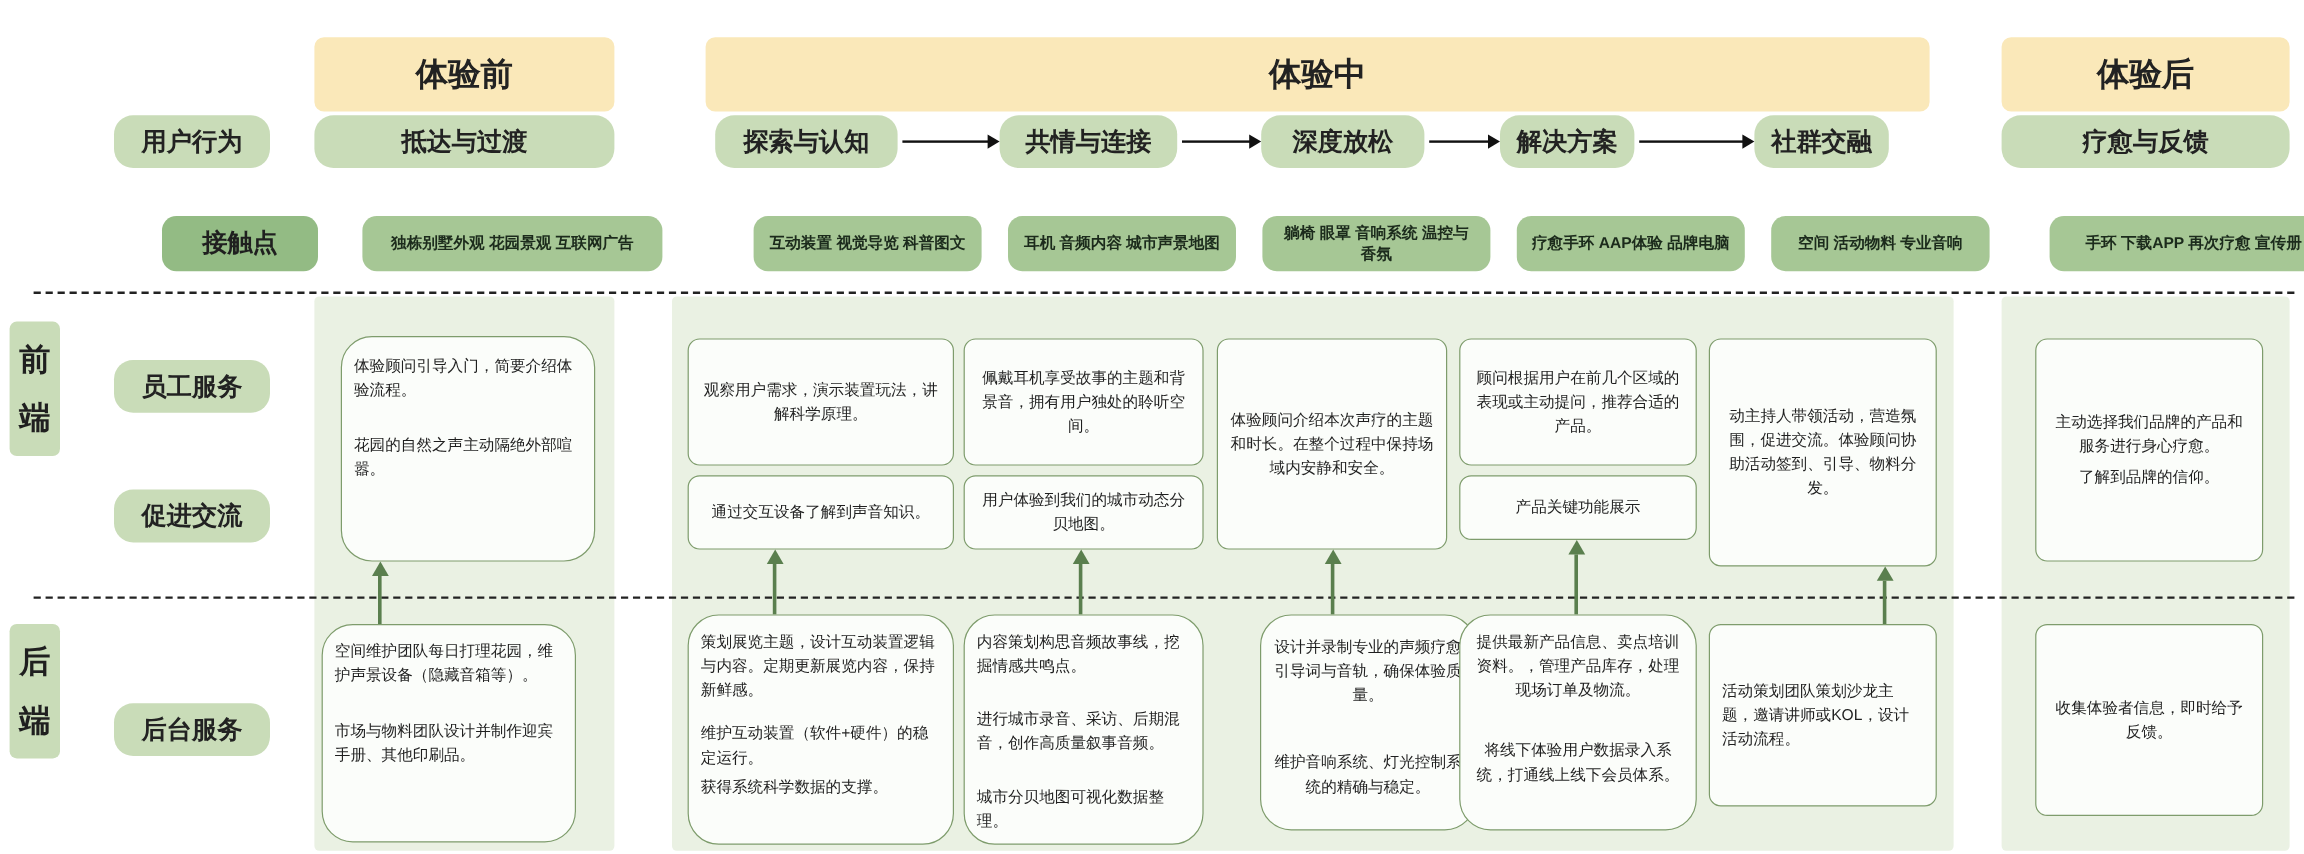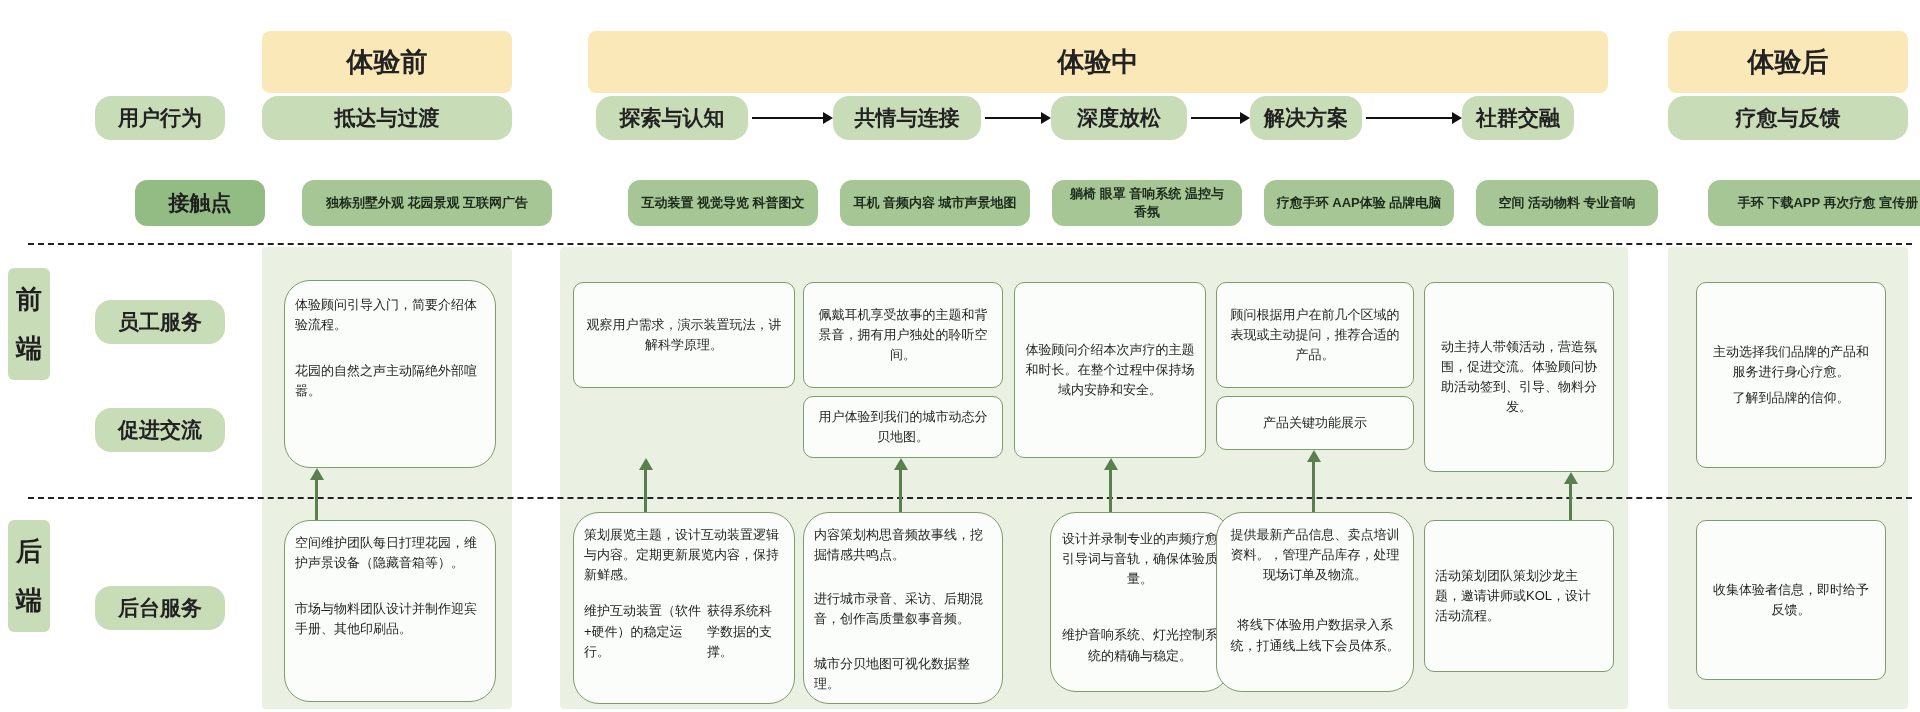--- a/index.html
+++ b/index.html
@@ -29,21 +29,21 @@
 
   .dash { left:28px; width:1884px; height:0; border-top:2px dashed #222; }
 
   .box { background:#fbfdfa; border:1.5px solid #7e9c6c; border-radius:10px;
          display:flex; flex-direction:column; padding:12px 10px;
          font-size:13px; line-height:1.55; color:#1f1f1f; overflow:hidden; }
   .t-left { text-align:left; }
   .t-center { text-align:center; }
   .j-top { justify-content:flex-start;border-radius:26px; }
   .j-center { justify-content:center; }
-  .grp { display:flex; flex-direction:row; gap:4px; }
+  .grp { display:flex; flex-direction:column; gap:4px; }
 
   .harrow { top:117px; height:2px; background:#111; }
   .harrow::after { content:""; position:absolute; right:-9px; top:-5px;
                    border-left:10px solid #111; border-top:6px solid transparent; border-bottom:6px solid transparent; }
 
   .varrow { width:3px; background:#5a7f4e; }
   .varrow::before { content:""; position:absolute; top:-12px; left:50%; transform:translateX(-50%);
                     border-bottom:12px solid #5a7f4e; border-left:7px solid transparent; border-right:7px solid transparent; }
 </style>
 </head>
@@ -93,20 +93,21 @@
   <div class="abs pill" style="left:95px;top:300px;width:130px">员工服务</div>
   <div class="abs pill" style="left:95px;top:408px;width:130px">促进交流</div>
   <div class="abs pill" style="left:95px;top:586px;width:130px">后台服务</div>
 
   <div class="abs box t-left j-top" style="left:284px;top:280px;width:212px;height:188px;gap:26px;padding:14px 10px">
     <div>体验顾问引导入门，简要介绍体验流程。</div>
     <div>花园的自然之声主动隔绝外部喧嚣。</div>
   </div>
 
   <div class="abs box t-center j-center" style="left:573px;top:282px;width:222px;height:106px">观察用户需求，演示装置玩法，讲解科学原理。</div>
+  <div class="abs box t-center j-center" style="left:573px;top:396px;width:222px;height:62px">通过交互设备了解到声音知识。</div>
 
   <div class="abs box t-center j-center" style="left:803px;top:282px;width:200px;height:106px">佩戴耳机享受故事的主题和背景音，拥有用户独处的聆听空间。</div>
   <div class="abs box t-center j-center" style="left:803px;top:396px;width:200px;height:62px">用户体验到我们的城市动态分贝地图。</div>
 
   <div class="abs box t-center j-center" style="left:1014px;top:282px;width:192px;height:176px">体验顾问介绍本次声疗的主题和时长。在整个过程中保持场域内安静和安全。</div>
 
   <div class="abs box t-center j-center" style="left:1216px;top:282px;width:198px;height:106px">顾问根据用户在前几个区域的表现或主动提问，推荐合适的产品。</div>
   <div class="abs box t-center j-center" style="left:1216px;top:396px;width:198px;height:54px">产品关键功能展示</div>
 
   <div class="abs box t-center j-center" style="left:1424px;top:282px;width:190px;height:190px">动主持人带领活动，营造氛围，促进交流。体验顾问协助活动签到、引导、物料分发。</div>
@@ -116,21 +117,21 @@
     <div>了解到品牌的信仰。</div>
   </div>
 
   <div class="abs varrow" style="left:315px;top:480px;height:40px"></div>
   <div class="abs varrow" style="left:644px;top:470px;height:42px"></div>
   <div class="abs varrow" style="left:899px;top:470px;height:42px"></div>
   <div class="abs varrow" style="left:1109px;top:470px;height:42px"></div>
   <div class="abs varrow" style="left:1312px;top:462px;height:50px"></div>
   <div class="abs varrow" style="left:1569px;top:484px;height:36px"></div>
 
-  <div class="abs box t-left j-top" style="left:284px;top:520px;width:212px;height:182px;gap:26px">
+  <div class="abs box t-left j-top" style="left:268px;top:520px;width:212px;height:182px;gap:26px">
     <div>空间维护团队每日打理花园，维护声景设备（隐藏音箱等）。</div>
     <div class="grp">
       <div>市场与物料团队设计并制作迎宾手册、其他印刷品。</div>
     </div>
   </div>
 
   <div class="abs box t-left j-top" style="left:573px;top:512px;width:222px;height:192px;gap:16px">
     <div>策划展览主题，设计互动装置逻辑与内容。定期更新展览内容，保持新鲜感。</div>
     <div class="grp">
       <div>维护互动装置（软件+硬件）的稳定运行。</div>

